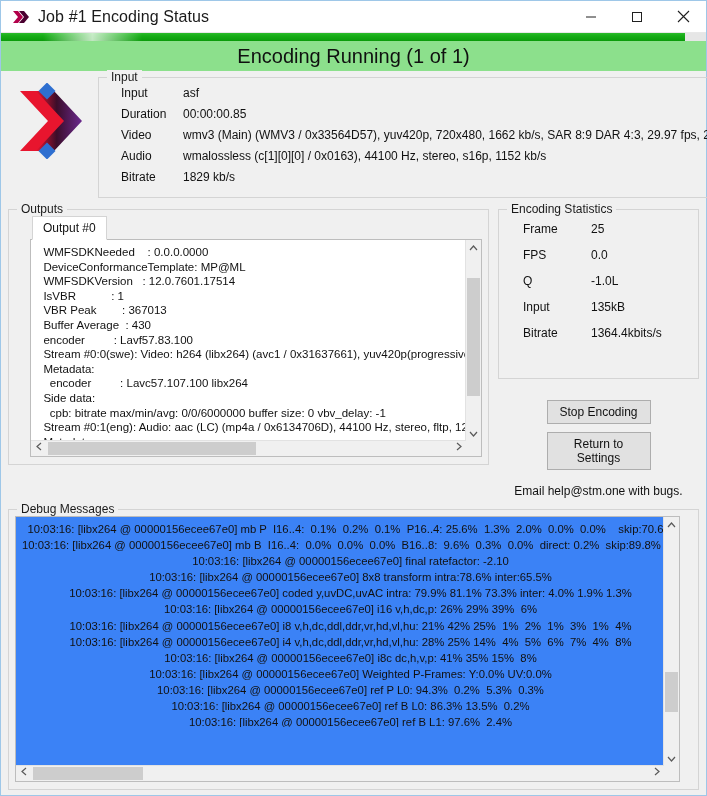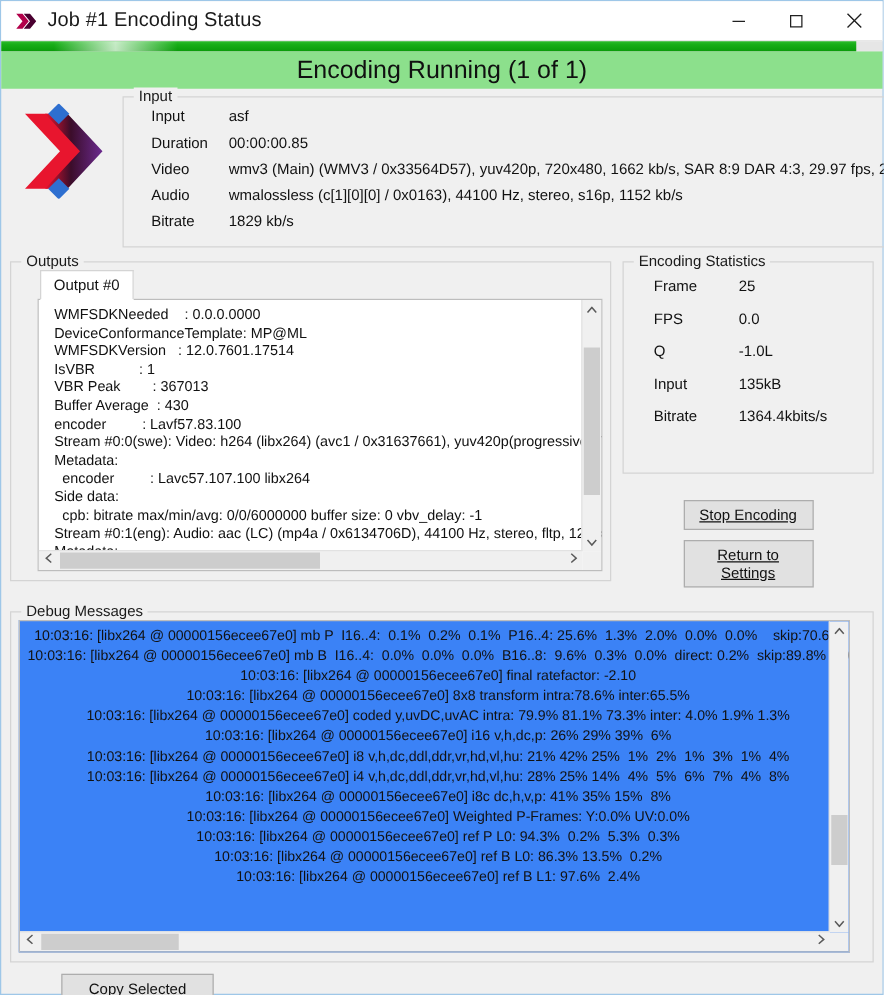--- a/index.html
+++ b/index.html
@@ -103,21 +103,21 @@
   .corner{position:absolute;right:0;bottom:0;width:15px;height:15px;background:#f0f0f0;}
   
   .srow{display:flex;align-items:baseline;height:26px;font-size:12px;color:#111;}
   .slabel{width:68px;flex:0 0 68px;padding-left:16px;}
   .svalue{flex:1;}
   .btn{
     display:block;border:1px solid #adadad;background:#e1e1e1;color:#111;
     font-size:12px;font-family:"Liberation Sans",sans-serif;
     padding:4px 10px;text-align:center;
   }
-  .btn-wide{width:104px;margin:0 auto 8px auto;text-decoration:underline;}
+  .btn-wide{width:104px;margin:0 auto 8px auto;}
   .email{text-align:center;font-size:12px;color:#111;margin-top:14px;}
   
   .debug{margin-top:11px;}
   .debugbox{
     border:1px solid #bdbdbd;background:#3b82f6;position:relative;
     height:266px;box-sizing:border-box;overflow:hidden;
   }
   .debugbox .lines{
     padding:4px 0 0 6px;font-size:11.3px;line-height:16.1px;color:#111;white-space:pre;
     height:206px;overflow:hidden;
@@ -287,20 +287,21 @@
           </div>
           <div class="srow">
             <div class="slabel">Bitrate</div>
             <div class="svalue">1364.4kbits/s</div>
           </div>
         </div>
 
         <div style="margin-top:21px;">
           <button class="btn btn-wide">Stop Encoding</button>
           <button class="btn btn-wide">Return to Settings</button>
+          <div class="email">Email help@stm.one with bugs.</div>
         </div>
       </div>
     </div>
 
     <div class="group debug" style="padding:6px 18px 7px 6px;text-align:center;">
       <div class="legend">Debug Messages</div>
       <div class="debugbox">
         <div class="lines">10:03:16: [libx264 @ 00000156ecee67e0] mb P  I16..4:  0.1%  0.2%  0.1%  P16..4: 25.6%  1.3%  2.0%  0.0%  0.0%    skip:70.6%
 10:03:16: [libx264 @ 00000156ecee67e0] mb B  I16..4:  0.0%  0.0%  0.0%  B16..8:  9.6%  0.3%  0.0%  direct: 0.2%  skip:89.8%  L0:21.6%
 10:03:16: [libx264 @ 00000156ecee67e0] final ratefactor: -2.10

